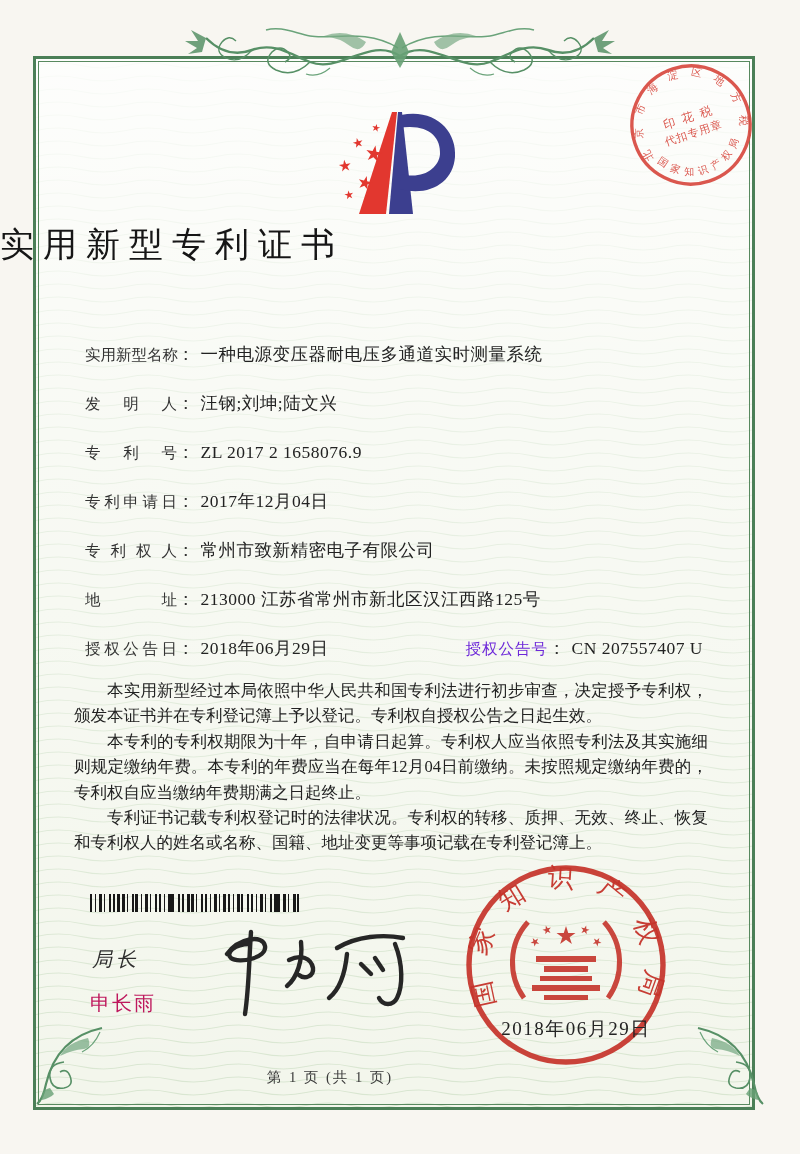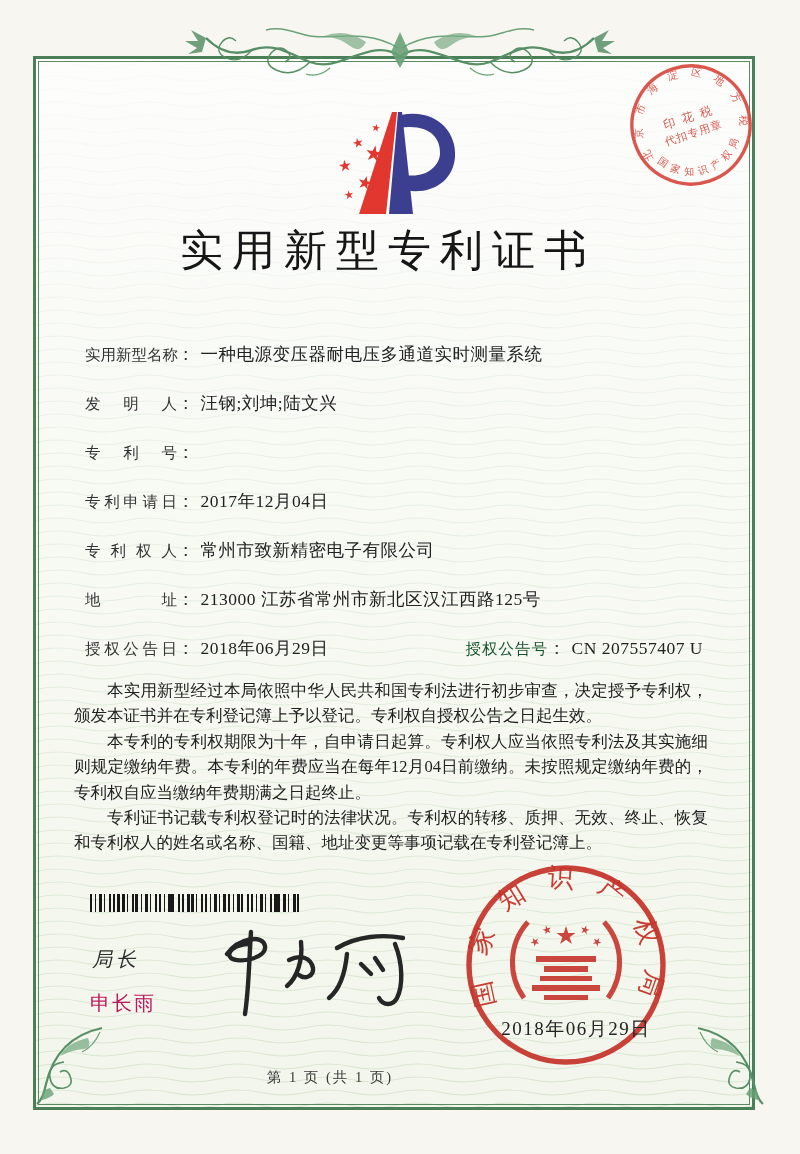--- a/index.html
+++ b/index.html
@@ -14,29 +14,29 @@
   }
   .frame-inner{
     position:absolute;left:2px;top:2px;right:2px;bottom:2px;
     border:1px solid #58895f;pointer-events:none;
   }
   .waves{position:absolute;left:0;top:0;}
   .cert-no{
     position:absolute;left:88px;top:110px;font-size:20px;letter-spacing:3px;color:#3d3d3d;
   }
   .title{
-    position:absolute;left:0;top:222px;width:776px;text-align:center;
-    font-size:43px;letter-spacing:9px;color:#161616;font-weight:500;
+    position:absolute;left:0;top:222px;width:776px;text-align:left;
+    font-size:34px;letter-spacing:9px;color:#161616;font-weight:500;
   }
   .logo{position:absolute;left:334px;top:108px;}
   .tax-stamp{position:absolute;left:626px;top:60px;transform:rotate(-18deg);opacity:0.92;}
   .fields{position:absolute;left:85px;top:342px;width:640px;}
   .frow{display:flex;align-items:flex-start;line-height:25px;margin-bottom:24px;font-size:17.5px;white-space:nowrap;}
   .flabel{display:inline-flex;justify-content:space-between;width:92px;font-size:15.5px;line-height:25px;color:#333;}
-  .flabel-plain{font-size:15.5px;color:#14532d;letter-spacing:1px;}
+  .flabel-plain{font-size:15.5px;color:#6d28d9;letter-spacing:1px;}
   .fcolon{margin:0 6px 0 0;color:#333;}
   .fvalue{color:#222;letter-spacing:0.5px;}
   .grant-right{margin-left:auto;padding-right:22px;display:flex;}
   .body-text{
     position:absolute;left:74px;top:678px;width:634px;
     font-size:16.5px;line-height:25.4px;text-align:justify;color:#222;
   }
   .body-text p{margin:0;text-indent:2em;}
   .barcode{
     position:absolute;left:90px;top:894px;width:212px;height:18px;
@@ -170,20 +170,21 @@
         <span class="fcolon">：</span>
       <span class="fvalue">汪钢;刘坤;陆文兴</span>
     </div>
     <div class="frow">
       <span class="flabel">
           <span>专</span>
           <span>利</span>
           <span>号</span>
         </span>
         <span class="fcolon">：</span>
+      <span class="fvalue">ZL 2017 2 1658076.9</span>
     </div>
     <div class="frow">
       <span class="flabel">
           <span>专</span>
           <span>利</span>
           <span>申</span>
           <span>请</span>
           <span>日</span>
         </span>
         <span class="fcolon">：</span>

